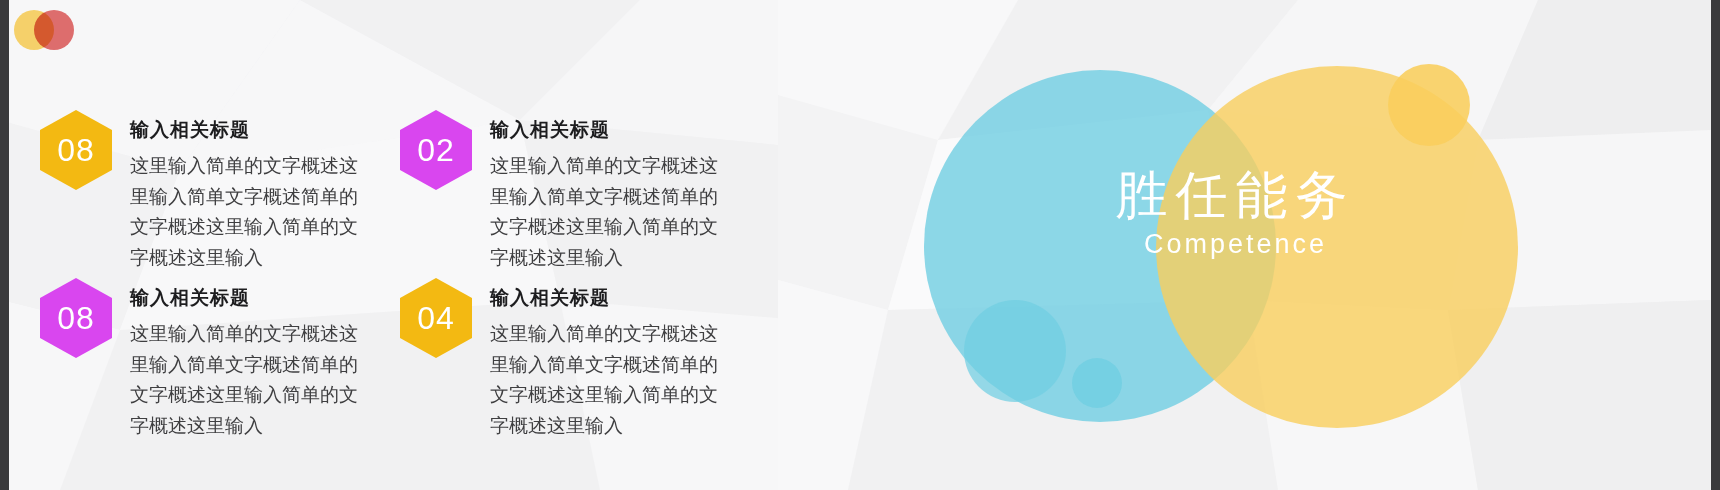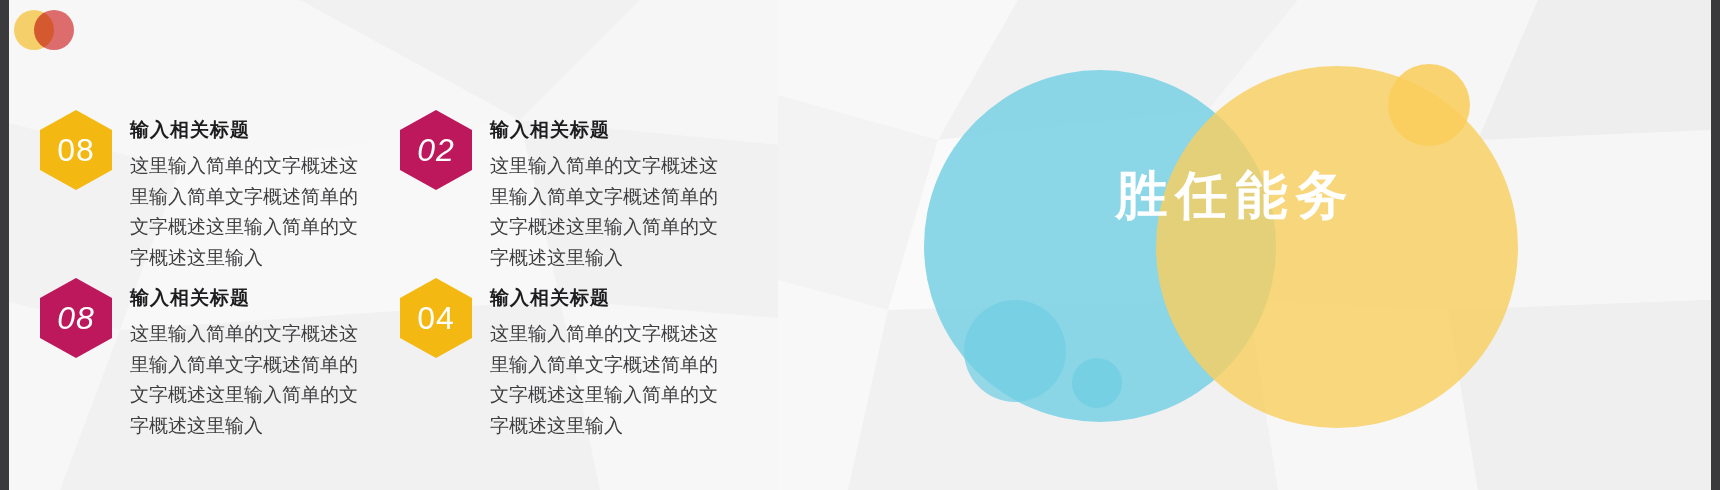--- a/index.html
+++ b/index.html
@@ -97,21 +97,21 @@
     width: 72px;
     height: 80px;
     margin-top: 6px;
     -webkit-clip-path: polygon(50% 0%, 100% 25%, 100% 75%, 50% 100%, 0% 75%, 0% 25%);
     clip-path: polygon(50% 0%, 100% 25%, 100% 75%, 50% 100%, 0% 75%, 0% 25%);
     display: flex;
     align-items: center;
     justify-content: center;
   }
   .hex.yellow { background: #f3b912; }
-  .hex.red    { background: #be185d; font-style: italic; }
+  .hex.red    { background: #d946ef; }
   .hex-num {
     font-size: 32px;
     font-weight: 400;
     color: #ffffff;
     letter-spacing: 1px;
     line-height: 1;
   }
 
   .item-text { padding-top: 16px; }
   .item-title {
@@ -181,21 +181,21 @@
   .panel-title-wrap {
     position: absolute;
     left: 0; right: 0;
     top: 168px;
     text-align: center;
     padding-right: 18px;
     z-index: 5;
   }
   .panel-title {
     font-size: 52px;
-    font-weight: 700;
+    font-weight: 400;
     color: #ffffff;
     letter-spacing: 8px;
     line-height: 1.05;
     margin: 0 0 6px 0;
     white-space: nowrap;
   }
   .panel-subtitle {
     font-size: 27px;
     font-weight: 400;
     color: #ffffff;
@@ -307,16 +307,17 @@
     </div>
 
     <span class="circ blue-big"></span>
     <span class="circ yellow-big"></span>
     <span class="circ yellow-small"></span>
     <span class="circ blue-mid"></span>
     <span class="circ blue-small"></span>
 
     <div class="panel-title-wrap">
       <h2 class="panel-title">胜任能务</h2>
+      <p class="panel-subtitle">Competence</p>
     </div>
   </div>
 
 </div>
 
 </body></html>

